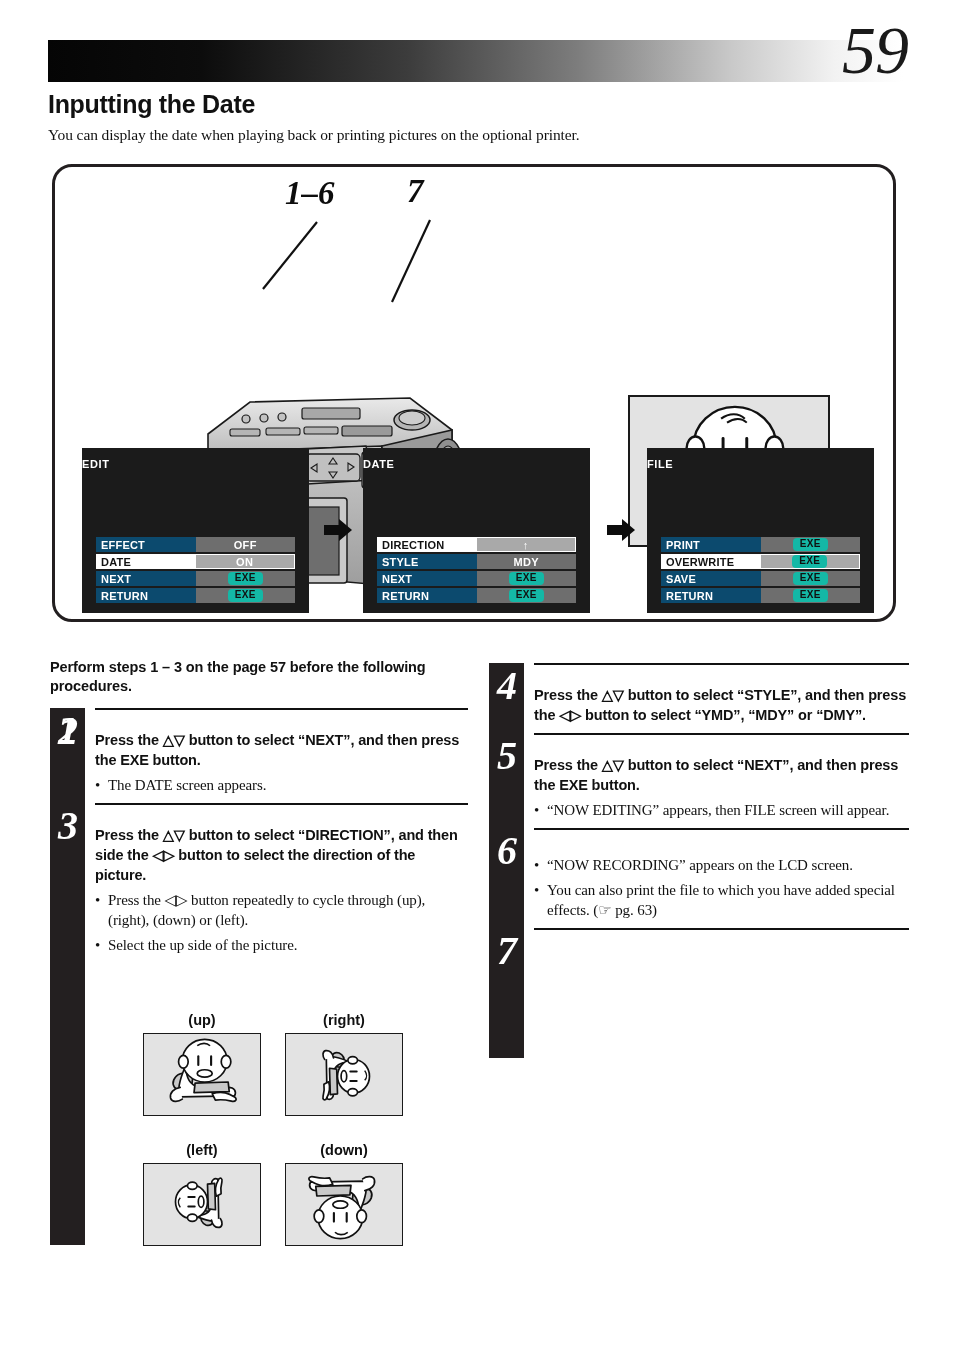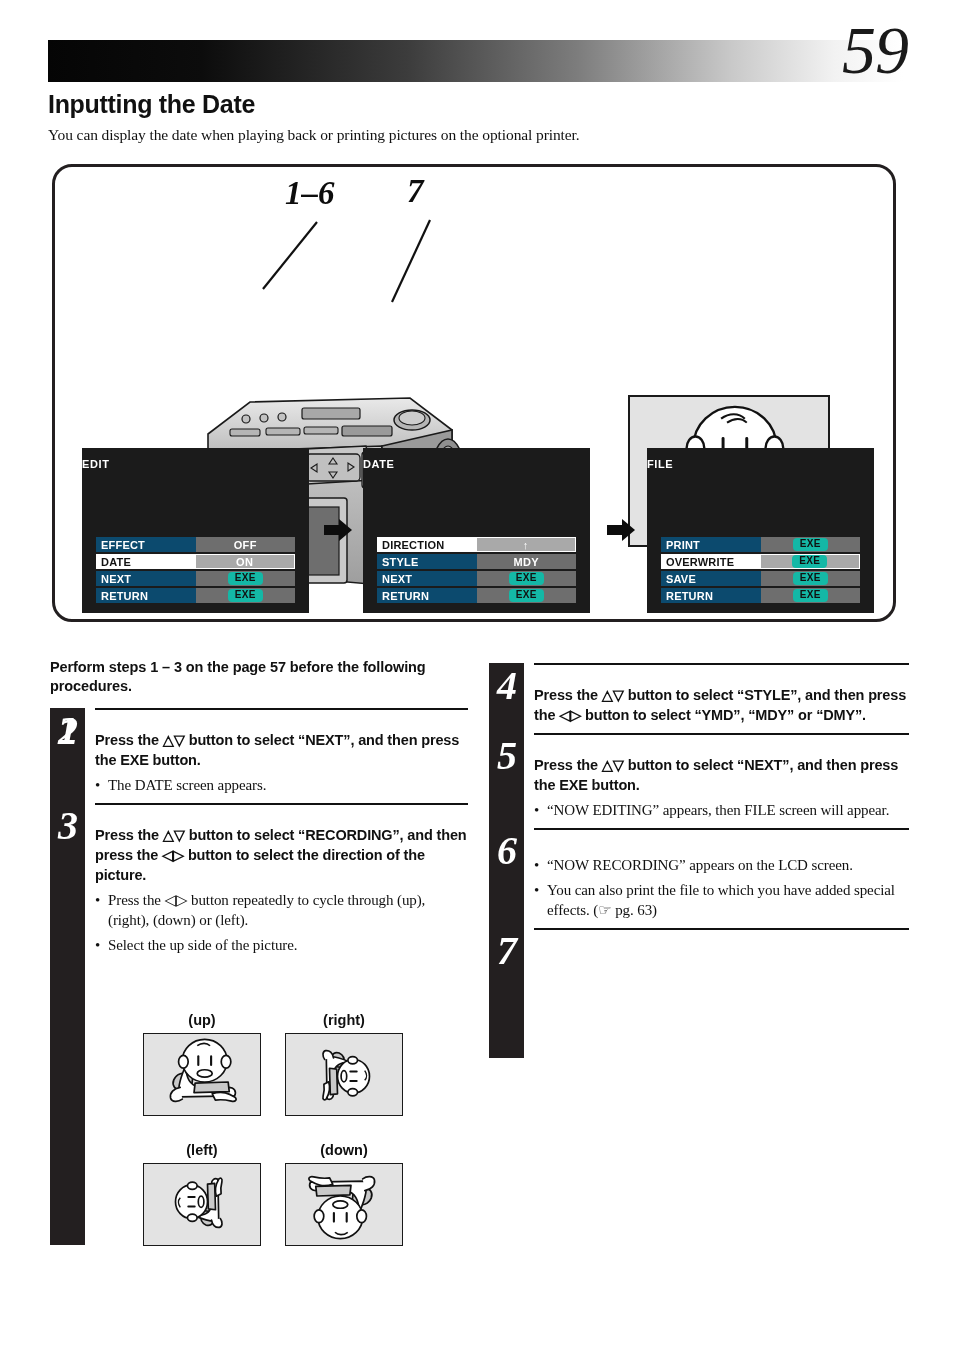--- a/index.html
+++ b/index.html
@@ -548,21 +548,21 @@
         <span class="bullet">•</span>
         <span class="note-text">The DATE screen appears.</span>
       </div>
     </div>
   </div>
 
   <div class="step">
     <div class="step-rule"></div>
     <div class="step-num">3</div>
     <div class="step-body">
-      <div class="step-main">Press the △▽ button to select “RECORDING”, and then press the ◁▷ button to select the direction of the picture.</div>
+      <div class="step-main">Press the △▽ button to select “DIRECTION”, and then side the ◁▷ button to select the direction of the picture.</div>
       <div class="step-note">
         <span class="bullet">•</span>
         <span class="note-text">Press the ◁▷ button repeatedly to cycle through   (up),   (right),   (down) or   (left).</span>
       </div>
       <div class="step-note">
         <span class="bullet">•</span>
         <span class="note-text">Select the up side of the picture.</span>
       </div>
     </div>
   </div>

